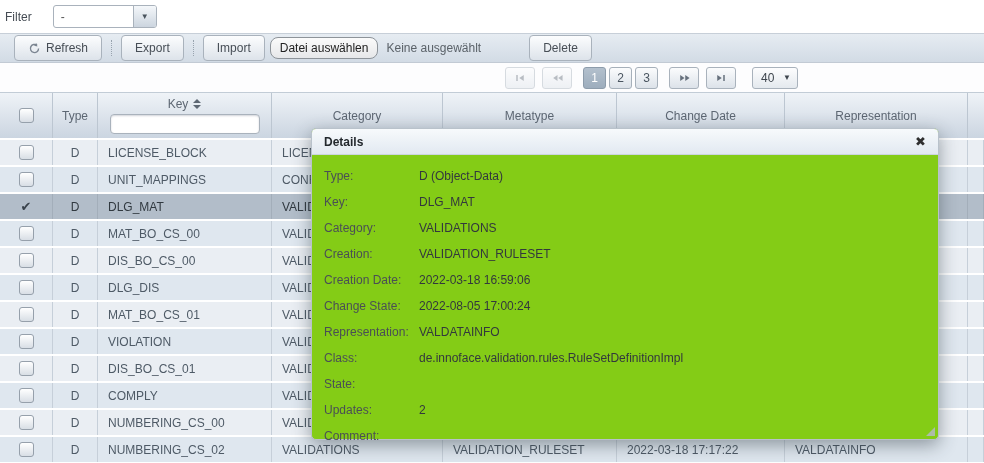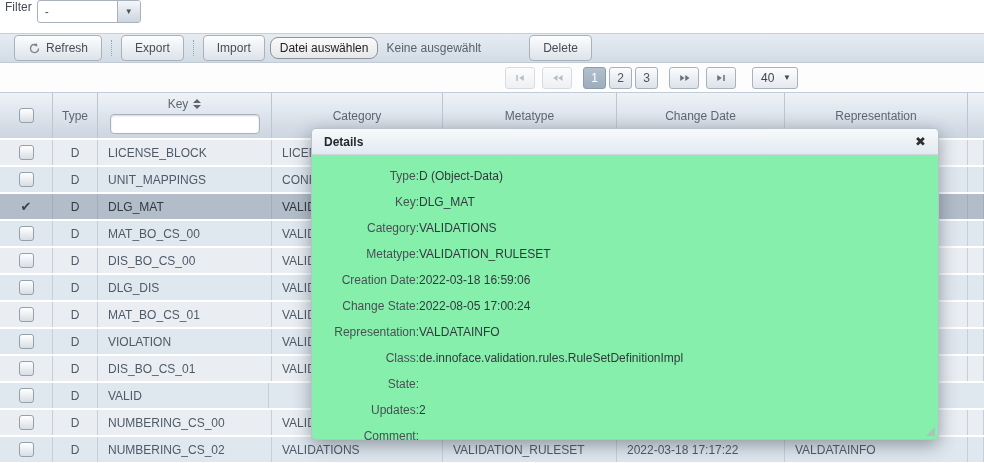--- a/index.html
+++ b/index.html
@@ -3,21 +3,21 @@
 <meta charset="utf-8">
 <style>
   * { box-sizing: border-box; margin: 0; padding: 0; }
   html,body { width: 984px; height: 463px; overflow: hidden; }
   body {
     font-family: "Liberation Sans", "DejaVu Sans", sans-serif;
     font-size: 12px; color: #4e5a66; background: #fff; position: relative;
   }
 
   
-  .filter-bar { height: 33px; display: flex; align-items: flex-start; padding-left: 5px; background: #fff; }
+  .filter-bar { height: 33px; display: flex; align-items: center; padding-left: 5px; background: #fff; gap: 16px; }
   .filter-label { color: #454c54; margin-right: 5px; }
   .combo { display: flex; height: 23px; width: 104px; border: 1px solid #a9b2bc; border-radius: 3px; background: #fff; overflow: hidden; cursor: pointer; }
   .combo-value { flex: 1; padding: 4px 0 0 7px; color: #555; }
   .combo-btn { width: 23px; border-left: 1px solid #a9b2bc; background: linear-gradient(#f4f7fa, #ccd5df); display: flex; align-items: center; justify-content: center; color: #4a545e; font-size: 8px; }
 
   
   .toolbar { height: 30px; background: linear-gradient(#e6ecf2, #d2dbe5); border-top: 1px solid #c7cfd8; border-bottom: 1px solid #c2cad4; display: flex; align-items: center; padding-left: 14px; }
   .tbtn { height: 22px; padding: 12px 13px; border: 1px solid #a9b2bc; border-radius: 4px; background: linear-gradient(#fcfdfe, #dde3ea); color: #474e56; font: inherit; display: inline-flex; align-items: center; gap: 5px; cursor: pointer; }
   .tsep { width: 1px; height: 16px; border-left: 1px dotted #98a3ae; margin: 0 9px; }
   .file-btn { height: 22px; padding: 0 9px; border: 1px solid #8d9399; border-radius: 8px; background: linear-gradient(#fbfbfb, #e6e7e9); color: #222; font: inherit; margin-left: 5px; cursor: pointer; }
@@ -54,21 +54,21 @@
   .row.odd  { background: #eaeef3; }
   .row.even { background: #dfe7ef; }
   .row.selected { background: #b2bdc9; color: #313940; }
   .cell { border-right: 1px solid #c6cfd9; display: flex; align-items: center; padding-left: 10px; overflow: hidden; white-space: nowrap; }
   .row.selected .cell { border-right-color: #a3aeba; }
   .cell.c-cb, .cell.c-type { justify-content: center; padding-left: 0; }
   .checkbox { width: 15px; height: 15px; border: 1px solid #96a0ab; border-radius: 3px; background: linear-gradient(#ffffff, #d8dee5); display: inline-block; cursor: pointer; }
   .check-glyph { color: #39424b; font-size: 13px; font-weight: bold; cursor: pointer; }
 
   
-  .dialog { position: absolute; left: 311px; top: 128px; width: 628px; height: 312px; background: #86efac; border: 1px solid #b9c2cb; border-radius: 5px; box-shadow: 0 5px 18px rgba(40,50,60,.45); z-index: 10; text-align: right; }
+  .dialog { position: absolute; left: 311px; top: 128px; width: 628px; height: 312px; background: #84cc16; border: 1px solid #b9c2cb; border-radius: 5px; box-shadow: 0 5px 18px rgba(40,50,60,.45); z-index: 10; }
   .dialog-header { height: 26px; background: linear-gradient(#f7fafc, #e2e9f1); border-bottom: 1px solid #ccd5de; border-radius: 4px 4px 0 0; display: flex; align-items: center; padding: 0 12px; }
   .dialog-title { font-weight: bold; color: #23282d; }
   .dialog-close { margin-left: auto; color: #2f2f2f; font-size: 13px; font-weight: bold; cursor: pointer; line-height: 1; }
   .dialog-body { padding: 8px 0 0 12px; }
   .field-row { display: flex; height: 26px; align-items: center; }
   .field-label { width: 95px; color: #4a4f55; flex: 0 0 auto; }
   .field-value { color: #33383d; white-space: nowrap; }
   .grip { position: absolute; right: 3px; bottom: 3px; width: 0; height: 0; border-left: 9px solid transparent; border-bottom: 9px solid #b4bac0; opacity: .85; }
 </style>
 </head>
@@ -285,20 +285,21 @@
     <div class="cell c-meta"></div>
     <div class="cell c-date"></div>
     <div class="cell c-rep"></div>
     <div class="cell c-fill"></div>
   </div>
       <div class="row even">
     <div class="cell c-cb">
           <span class="checkbox"></span>
         </div>
     <div class="cell c-type">D</div>
+    <div class="cell c-key">COMPLY</div>
     <div class="cell c-cat">VALID</div>
     <div class="cell c-meta"></div>
     <div class="cell c-date"></div>
     <div class="cell c-rep"></div>
     <div class="cell c-fill"></div>
   </div>
       <div class="row odd">
     <div class="cell c-cb">
           <span class="checkbox"></span>
         </div>
@@ -337,21 +338,21 @@
   </div>
       <div class="field-row">
     <span class="field-label">Key:</span>
     <span class="field-value">DLG_MAT</span>
   </div>
       <div class="field-row">
     <span class="field-label">Category:</span>
     <span class="field-value">VALIDATIONS</span>
   </div>
       <div class="field-row">
-    <span class="field-label">Metatype:</span>
+    <span class="field-label">Creation:</span>
     <span class="field-value">VALIDATION_RULESET</span>
   </div>
       <div class="field-row">
     <span class="field-label">Creation Date:</span>
     <span class="field-value">2022-03-18 16:59:06</span>
   </div>
       <div class="field-row">
     <span class="field-label">Change State:</span>
     <span class="field-value">2022-08-05 17:00:24</span>
   </div>

